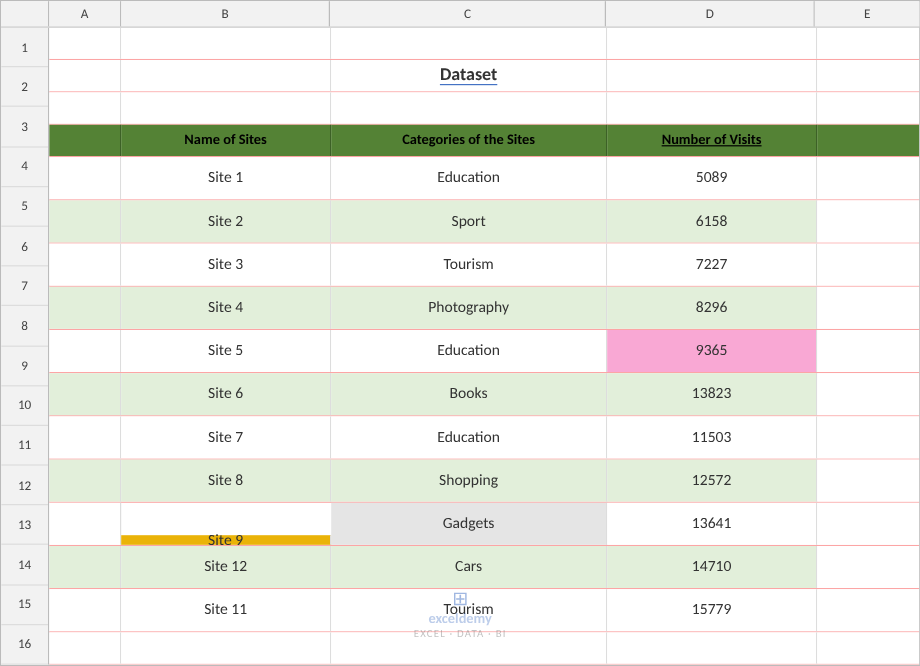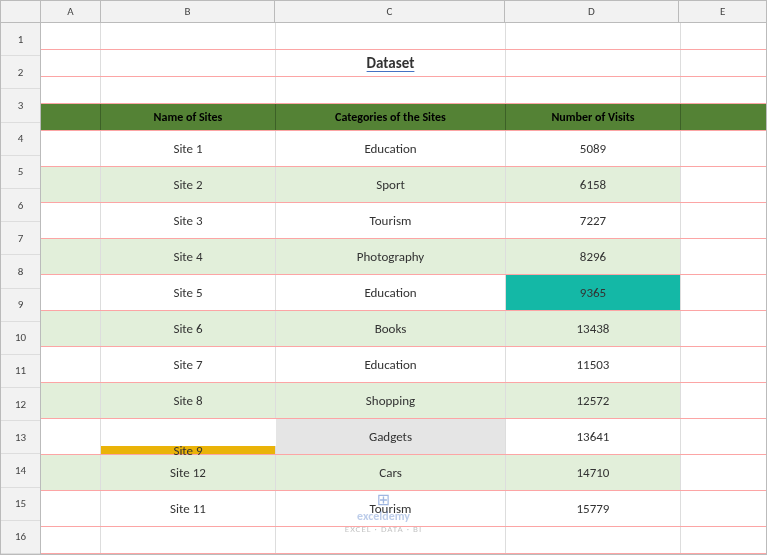--- a/index.html
+++ b/index.html
@@ -234,21 +234,21 @@
         <div class="cell col-b"></div>
         <div class="cell col-c"></div>
         <div class="cell col-d"></div>
         <div class="cell col-e"></div>
       </div>
 
       <div class="grid-row header-row">
         <div class="cell col-a" style="background:#548235;border-right:1px solid #3d6127;"></div>
         <div class="cell col-b table-header-cell" style="border-right:1px solid #3d6127;">Name of Sites</div>
         <div class="cell col-c table-header-cell" style="border-right:1px solid #3d6127;">Categories of the Sites</div>
-        <div class="cell col-d table-header-cell" style="border-right:1px solid #3d6127;">Number of Visits</div>
+        <div class="cell col-d table-header-cell" style="border-right:1px solid #3d6127;text-decoration:underline;">Number of Visits</div>
         <div class="cell col-e" style="background:#fff;"></div>
       </div>
 
       <div id="data-rows-container">
       <div class="grid-row data-row">
       <div class="cell col-a" style="background:#fff;"></div>
       <div class="cell col-b" style="background:#fff;">Site 1</div>
       <div class="cell col-c" style="background:#fff;">Education</div>
       <div class="cell col-d" style="background:#fff;">5089</div>
       <div class="cell col-e" style="background:#fff;"></div>
@@ -271,28 +271,28 @@
       <div class="cell col-a" style="background:#e2efda;"></div>
       <div class="cell col-b" style="background:#e2efda;">Site 4</div>
       <div class="cell col-c" style="background:#e2efda;">Photography</div>
       <div class="cell col-d" style="background:#e2efda;">8296</div>
       <div class="cell col-e" style="background:#fff;"></div>
     </div>
           <div class="grid-row data-row">
       <div class="cell col-a" style="background:#fff;"></div>
       <div class="cell col-b" style="background:#fff;">Site 5</div>
       <div class="cell col-c" style="background:#fff;">Education</div>
-      <div class="cell col-d" style="background:#14b8a6;">9365</div>
+      <div class="cell col-d" style="background:#f9a8d4;">9365</div>
       <div class="cell col-e" style="background:#fff;"></div>
     </div>
           <div class="grid-row data-row">
       <div class="cell col-a" style="background:#e2efda;"></div>
       <div class="cell col-b" style="background:#e2efda;">Site 6</div>
       <div class="cell col-c" style="background:#e2efda;">Books</div>
-      <div class="cell col-d" style="background:#e2efda;">13438</div>
+      <div class="cell col-d" style="background:#e2efda;">13823</div>
       <div class="cell col-e" style="background:#fff;"></div>
     </div>
           <div class="grid-row data-row">
       <div class="cell col-a" style="background:#fff;"></div>
       <div class="cell col-b" style="background:#fff;">Site 7</div>
       <div class="cell col-c" style="background:#fff;">Education</div>
       <div class="cell col-d" style="background:#fff;">11503</div>
       <div class="cell col-e" style="background:#fff;"></div>
     </div>
           <div class="grid-row data-row">

